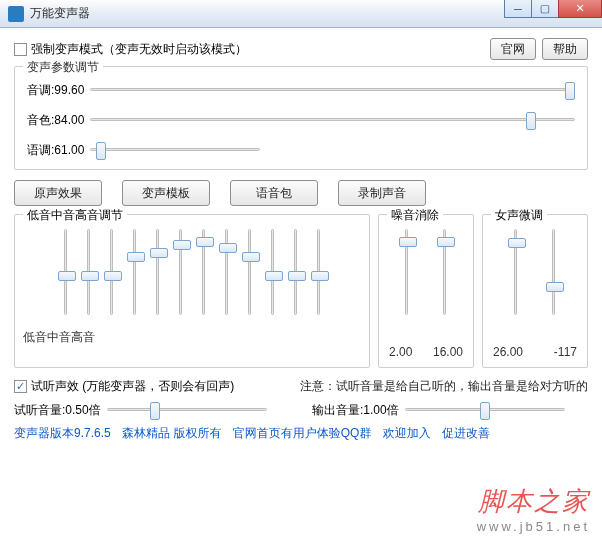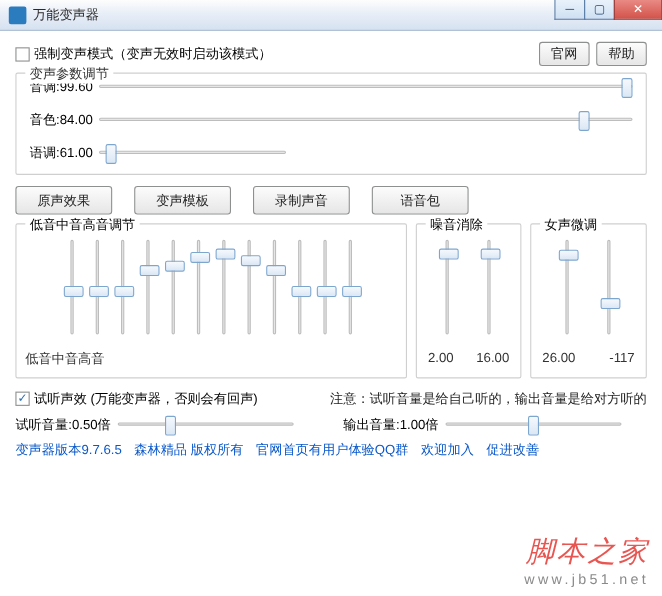--- a/index.html
+++ b/index.html
@@ -8,40 +8,40 @@
 .titlebar .ticon{width:16px;height:16px;background:#2b7bbf;border-radius:2px;margin-right:6px}
 .titlebar .title{color:#2a2a2a}
 .winbtns{position:absolute;right:0;top:0;display:flex}
 .winbtn{width:28px;height:18px;border:1px solid #5b7fa8;border-top:none;background:linear-gradient(#e9f2fb,#cfe0f3);display:flex;align-items:center;justify-content:center;font-size:11px;color:#2a4b6f;margin-left:-1px}
 .winbtn.close{width:44px;background:linear-gradient(#e98a84,#d2534a);color:#fff;border-color:#a33a33;border-top-right-radius:0}
 .content{padding:10px 14px 6px}
 .row{display:flex;align-items:center;margin-bottom:6px}
 .checkbox{width:13px;height:13px;border:1px solid #8e8f8f;background:#fff;margin-right:4px;display:inline-flex;align-items:center;justify-content:center;color:#2a6db8;font-size:11px;line-height:1}
 .btn{display:inline-flex;align-items:center;justify-content:center;height:22px;min-width:40px;padding:0 10px;border:1px solid #8e8f8f;border-radius:3px;background:linear-gradient(#fcfcfc,#e6e6e6);color:#222}
 .btn.w{min-width:88px;height:26px}
-.groupbox{border:1px solid #cfcfcf;border-radius:2px;padding:3px 12px 10px;margin-bottom:10px;position:relative}
+.groupbox{border:1px solid #cfcfcf;border-radius:2px;padding:14px 12px 10px;margin-bottom:10px;position:relative}
 .groupbox .legend{position:absolute;top:-8px;left:8px;background:#fff;padding:0 4px;color:#333}
 .hslider{position:relative;height:18px;flex:1;margin-left:6px}
 .hslider .track{position:absolute;left:0;right:0;top:7px;height:3px;background:#e6e6e6;border:1px solid #bdbdbd;border-radius:2px}
 .hslider .thumb{position:absolute;top:1px;width:10px;height:18px;background:linear-gradient(#f6f9fd,#dbe7f5);border:1px solid #7da6cf;border-radius:2px}
 .sliderrow{display:flex;align-items:center;margin-bottom:12px}
 .sliderrow .lbl{white-space:nowrap}
 .dualrow{display:flex;align-items:center}
 .dualrow .half{display:flex;align-items:center;flex:1}
 .buttonrow{display:flex;gap:20px;margin:6px 0 8px}
 .instr{margin:6px 0 8px;color:#222}
 .vsgroups{display:flex;gap:8px}
 .vsbox{border:1px solid #cfcfcf;border-radius:2px;position:relative;padding:14px 8px 8px}
 .vsbox .legend{position:absolute;top:-8px;left:8px;background:#fff;padding:0 4px}
 .vsliders{display:flex;gap:7px;height:96px;align-items:flex-start;justify-content:center}
 .vslider{position:relative;width:16px;height:86px}
 .vslider .vtrack{position:absolute;left:6px;top:0;bottom:0;width:3px;background:#e6e6e6;border:1px solid #bdbdbd;border-radius:2px}
 .vslider .vthumb{position:absolute;left:0;width:18px;height:10px;background:linear-gradient(#f6f9fd,#dbe7f5);border:1px solid #7da6cf;border-radius:2px}
 .vsbox .bottom{display:flex;justify-content:flex-start;margin-top:4px;font-size:12px;color:#333}
-.bottom2{display:flex;justify-content:space-between;margin-top:4px;font-size:12px;color:#333;padding:0 2px}
+.bottom2{display:flex;justify-content:space-between;margin-top:20px;font-size:12px;color:#333;padding:0 2px}
 .footerchk{display:flex;align-items:center;margin-top:10px}
 .note{margin-left:auto;color:#222}
 .volrow{display:flex;align-items:center;gap:22px;margin-top:6px}
 .volrow .seg{display:flex;align-items:center;flex:1}
 .links{margin-top:6px;color:#0a58ca}
 .links span{margin-right:8px;color:#0a58ca}
 .watermark{position:absolute;right:12px;bottom:8px;text-align:right;pointer-events:none}
 .watermark .cn{color:#e53935;font-size:26px;font-style:italic;font-weight:normal;letter-spacing:2px;opacity:.85}
 .watermark .url{color:#8a8a8a;font-size:13px;letter-spacing:3px}
 </style>
@@ -91,22 +91,22 @@
             <div class="track"></div>
             <div class="thumb" id="th-int" style="left: calc(6% - 5px);"></div>
           </div>
       </div>
     </div>
   </div>
 
   <div class="buttonrow">
     <div class="btn w">原声效果</div>
     <div class="btn w">变声模板</div>
+    <div class="btn w">语音包</div>
     <div class="btn w">录制声音</div>
-    <div class="btn w">语音包</div>
   </div>
 
 
   <div class="vsgroups">
     <div class="vsbox" style="flex:1">
       <div class="legend">低音中音高音调节</div>
       <div class="vsliders" id="eq-sliders">
           <div class="vslider">
             <div class="vtrack"></div>
             <div class="vthumb" style="top:41.800000000000004px"></div>

